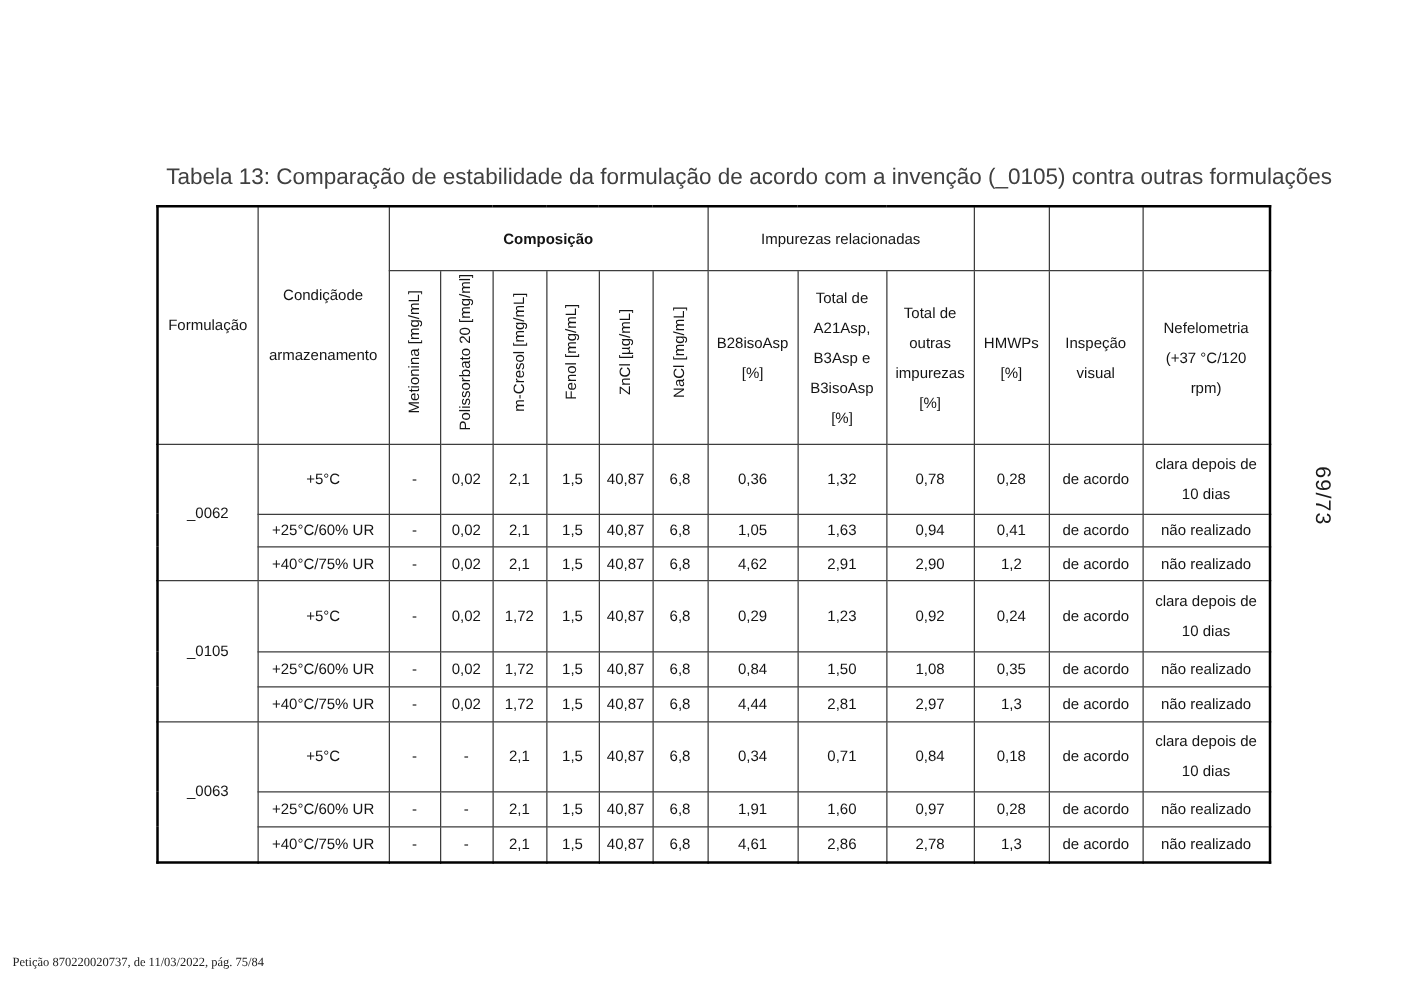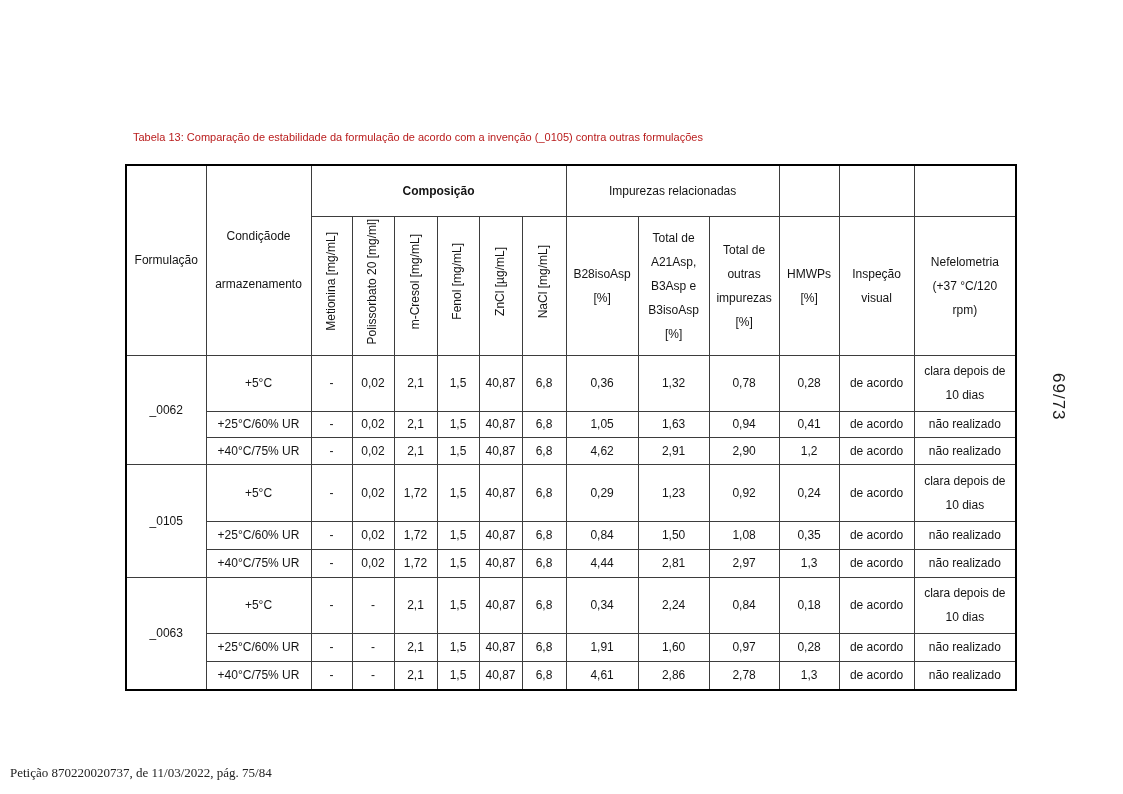--- a/index.html
+++ b/index.html
@@ -2,21 +2,21 @@
 <html><head>
 <meta charset="utf-8">
 <style>
   html,body{margin:0;padding:0;}
   body{
     width:1123px;height:794px;background:#ffffff;position:relative;
     font-family:"Liberation Sans","DejaVu Sans",sans-serif;color:#111;
     overflow:hidden;
   }
   .doc-title{
-    position:absolute;left:133px;top:131px;font-size:11px;color:#b91c1c;
+    position:absolute;left:133px;top:131px;font-size:18px;color:#404040;
     white-space:nowrap;
   }
   table.stab{
     position:absolute;left:125px;top:164px;
     border-collapse:collapse;table-layout:fixed;width:890px;
     border:2px solid #000;
   }
   table.stab td{
     border:1px solid #3d3d3d;
     font-size:12px;color:#141414;
@@ -41,21 +41,21 @@
   td.f-cell{text-align:left;padding-left:6px;}
   td.c-cell{text-align:left;padding-left:7px;white-space:nowrap;margin-top:16px;}
   .side-num{
     position:absolute;left:1036px;top:385px;width:44px;height:20px;
     text-align:center;transform:rotate(90deg);
     font-size:17px;color:#1a1a1a;letter-spacing:1px;
   }
   .doc-footer{
     position:absolute;left:10px;top:765px;
     font-family:"Liberation Serif","DejaVu Serif",serif;
-    font-size:13px;color:#222;white-space:nowrap;
+    font-size:10px;color:#222;white-space:nowrap;
   }
 </style>
 </head>
 <body>
 
 <div class="doc-title">Tabela 13: Comparação de estabilidade da formulação de acordo com a invenção (_0105) contra outras formulações</div>
 
 <table class="stab">
   <colgroup>
     <col style="width:80px">
@@ -214,21 +214,21 @@
   <tr style="height:56px">
     <td class="f-cell" rowspan="3">_0063</td>
     <td class="c-cell">+5°C</td>
     <td>-</td>
     <td>-</td>
     <td>2,1</td>
     <td>1,5</td>
     <td>40,87</td>
     <td>6,8</td>
     <td>0,34</td>
-    <td>2,24</td>
+    <td>0,71</td>
     <td>0,84</td>
     <td>0,18</td>
     <td>de acordo</td>
     <td>clara depois de
 10 dias</td>
   </tr>
   <tr style="height:28px">
     <td class="c-cell">+25°C/60% UR</td>
     <td>-</td>
     <td>-</td>

